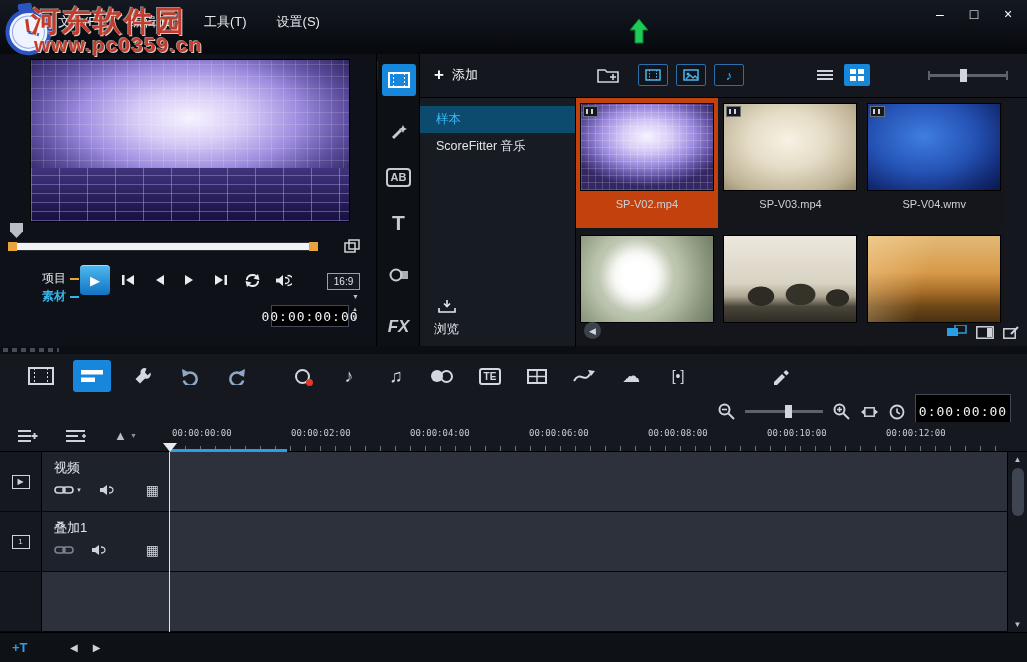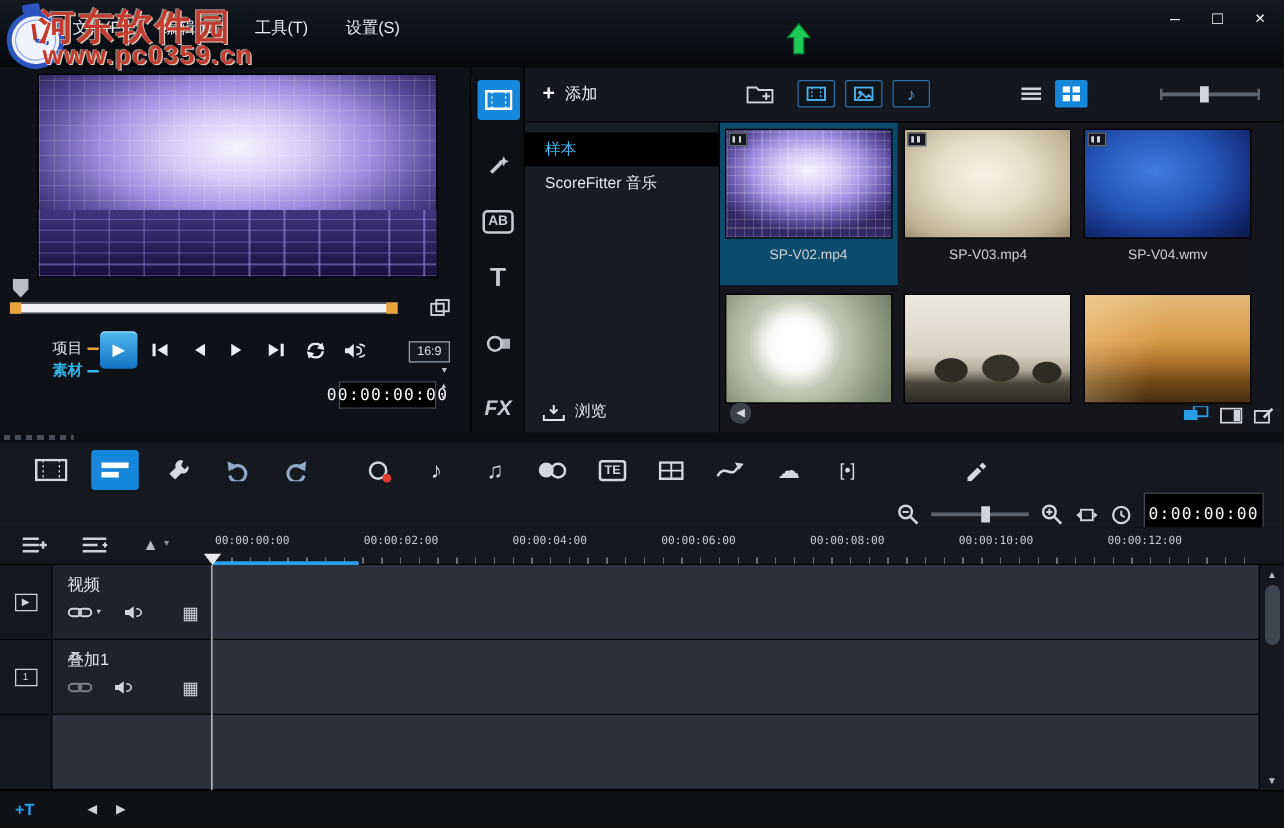--- a/index.html
+++ b/index.html
@@ -80,25 +80,25 @@
   .views{position:absolute;left:392px;top:10px;display:flex;gap:6px;}
   .vbtn{width:26px;height:22px;display:flex;align-items:center;justify-content:center;
      color:#cfd4db;border-radius:2px;cursor:pointer;}
   .vbtn.active{background:#1787dc;color:#fff;}
   .zoomslider{position:absolute;left:508px;top:20px;width:80px;height:3px;background:#5d636d;cursor:pointer;}
   .zoomslider::before,.zoomslider::after{content:"";position:absolute;top:-3px;width:2px;height:9px;background:#5d636d;}
   .zoomslider::before{left:0;} .zoomslider::after{right:0;}
   .zs-handle{position:absolute;left:32px;top:-5px;width:7px;height:13px;background:#d2d6dc;}
   .nav{position:absolute;left:42px;top:44px;width:156px;bottom:0;background:#171b22;border-right:1px solid #000;padding-top:8px;}
   .nav-item{height:27px;display:flex;align-items:center;padding-left:16px;font-size:12.5px;color:#e2e5ea;cursor:pointer;}
-  .nav-item.active{background:#000000;color:#3fb8f4;}
+  .nav-item.active{background:#0c4a6e;color:#3fb8f4;}
   .grid{position:absolute;left:198px;top:44px;right:22px;bottom:0;overflow:hidden;}
   .cards{display:grid;grid-template-columns:repeat(3,1fr);gap:2px;}
   .card{background:#14161b;height:130px;position:relative;display:flex;flex-direction:column;align-items:center;cursor:pointer;}
-  .card.selected{background:#0c4a6e;}
+  .card.selected{background:#c2410c;}
   .thumb{width:134px;height:88px;margin-top:5px;position:relative;border:1px solid #000;}
   .badge{position:absolute;left:2px;top:2px;width:15px;height:11px;background:#14171d;border:1px solid #6a7078;}
   .badge::before{content:"";position:absolute;inset:2px;
      background:repeating-linear-gradient(90deg,#cfd4db 0 2px,transparent 2px 5px);}
   .card-name{margin-top:7px;font-size:11px;color:#cdd1d7;}
   .t-v02{background:
       repeating-linear-gradient(90deg, rgba(255,255,255,.16) 0 1px, transparent 1px 7px),
       repeating-linear-gradient(0deg, rgba(255,255,255,.16) 0 1px, transparent 1px 7px),
       radial-gradient(ellipse 62% 58% at 50% 38%, #f7f3ff 0%, #d6caf6 30%, #9d8cdf 58%, #5d4d9e 82%, #332864 100%);}
   .t-v03{background:radial-gradient(ellipse at 48% 42%, #f7f2e4 0%, #e4dcc6 40%, #bfb396 78%, #978a6b 100%);}
@@ -108,21 +108,21 @@
       radial-gradient(circle at 42% 46%, #e9ebe4 0%, #b9c2ab 48%, #8a957c 78%, #6f7a64 100%);}
   .t-trees{background:
       radial-gradient(ellipse 16% 18% at 28% 70%, #2e2b24 0 60%, transparent 65%),
       radial-gradient(ellipse 18% 20% at 58% 68%, #35322a 0 60%, transparent 65%),
       radial-gradient(ellipse 14% 16% at 86% 72%, #2e2b24 0 60%, transparent 65%),
       linear-gradient(#ece8de 0%, #d8d2c2 55%, #b0a896 70%, #4a463a 82%, #2e2b25 100%);}
   .t-desert{background:
       linear-gradient(105deg, rgba(255,225,170,.4) 0%, transparent 45%),
       linear-gradient(180deg, #e2b977 0%, #d89a4a 42%, #a96f2a 64%, #6e4717 82%, #4a3010 100%);}
   .browse{position:absolute;left:14px;bottom:8px;display:flex;align-items:center;gap:8px;
-     font-size:12.5px;color:#e5e8ed;cursor:pointer;}
+     font-size:12.5px;color:#e5e8ed;cursor:pointer;flex-direction:column;}
   .scroll-left{position:absolute;left:206px;bottom:7px;width:17px;height:17px;border-radius:50%;
      background:#3c424c;color:#d5d9df;font-size:9px;display:flex;align-items:center;justify-content:center;cursor:pointer;}
   .corner-icons{position:absolute;right:8px;bottom:7px;display:flex;gap:9px;align-items:center;}
   .corner-icons > div{cursor:pointer;}
 
   
   .divider{position:absolute;left:0;top:346px;width:100%;height:8px;background:#0b0e13;}
   .divider::before{content:"";position:absolute;left:3px;top:2px;width:56px;height:4px;
      background:repeating-linear-gradient(90deg,#474d57 0 5px,transparent 5px 9px);}
   .toolbar{position:absolute;left:0;top:354px;width:100%;height:68px;background:#15181f;}

